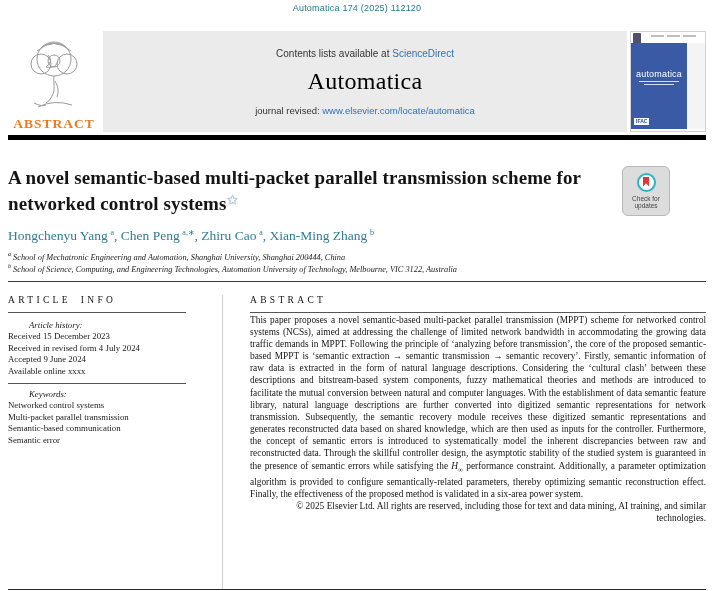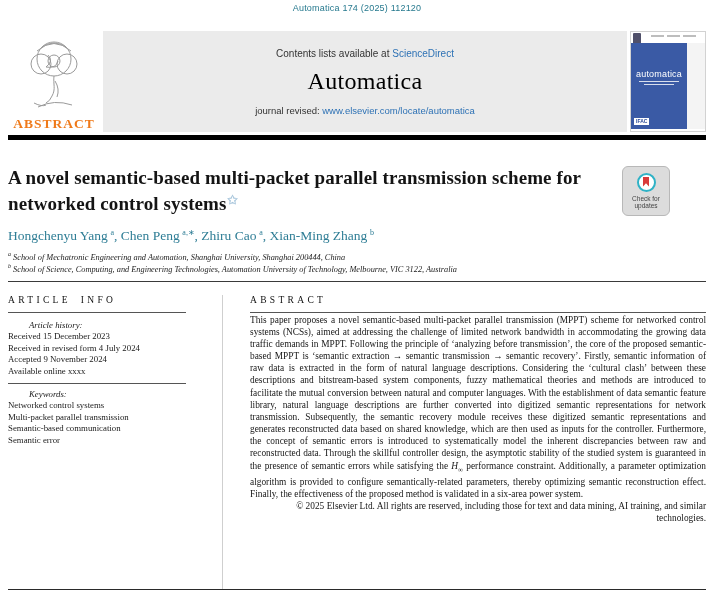--- a/index.html
+++ b/index.html
@@ -160,21 +160,21 @@
 <div class="cols">
   <div class="col-divider"></div>
 
   <div class="col-left">
     <div class="sec-head">ARTICLE INFO</div>
     <div class="head-rule-l"></div>
     <div class="info-block">
       <div class="info-label">Article history:</div>
       <div>Received 15 December 2023</div>
       <div>Received in revised form 4 July 2024</div>
-      <div>Accepted 9 November 2024</div>
+      <div>Accepted 9 June 2024</div>
       <div>Available online  xxxx</div>
     </div>
     <div class="mid-rule"></div>
     <div class="info-block" style="margin-top:0">
       <div class="info-label">Keywords:</div>
       <div>Networked control systems</div>
       <div>Multi-packet parallel transmission</div>
       <div>Semantic-based communication</div>
       <div>Semantic error</div>
     </div>

